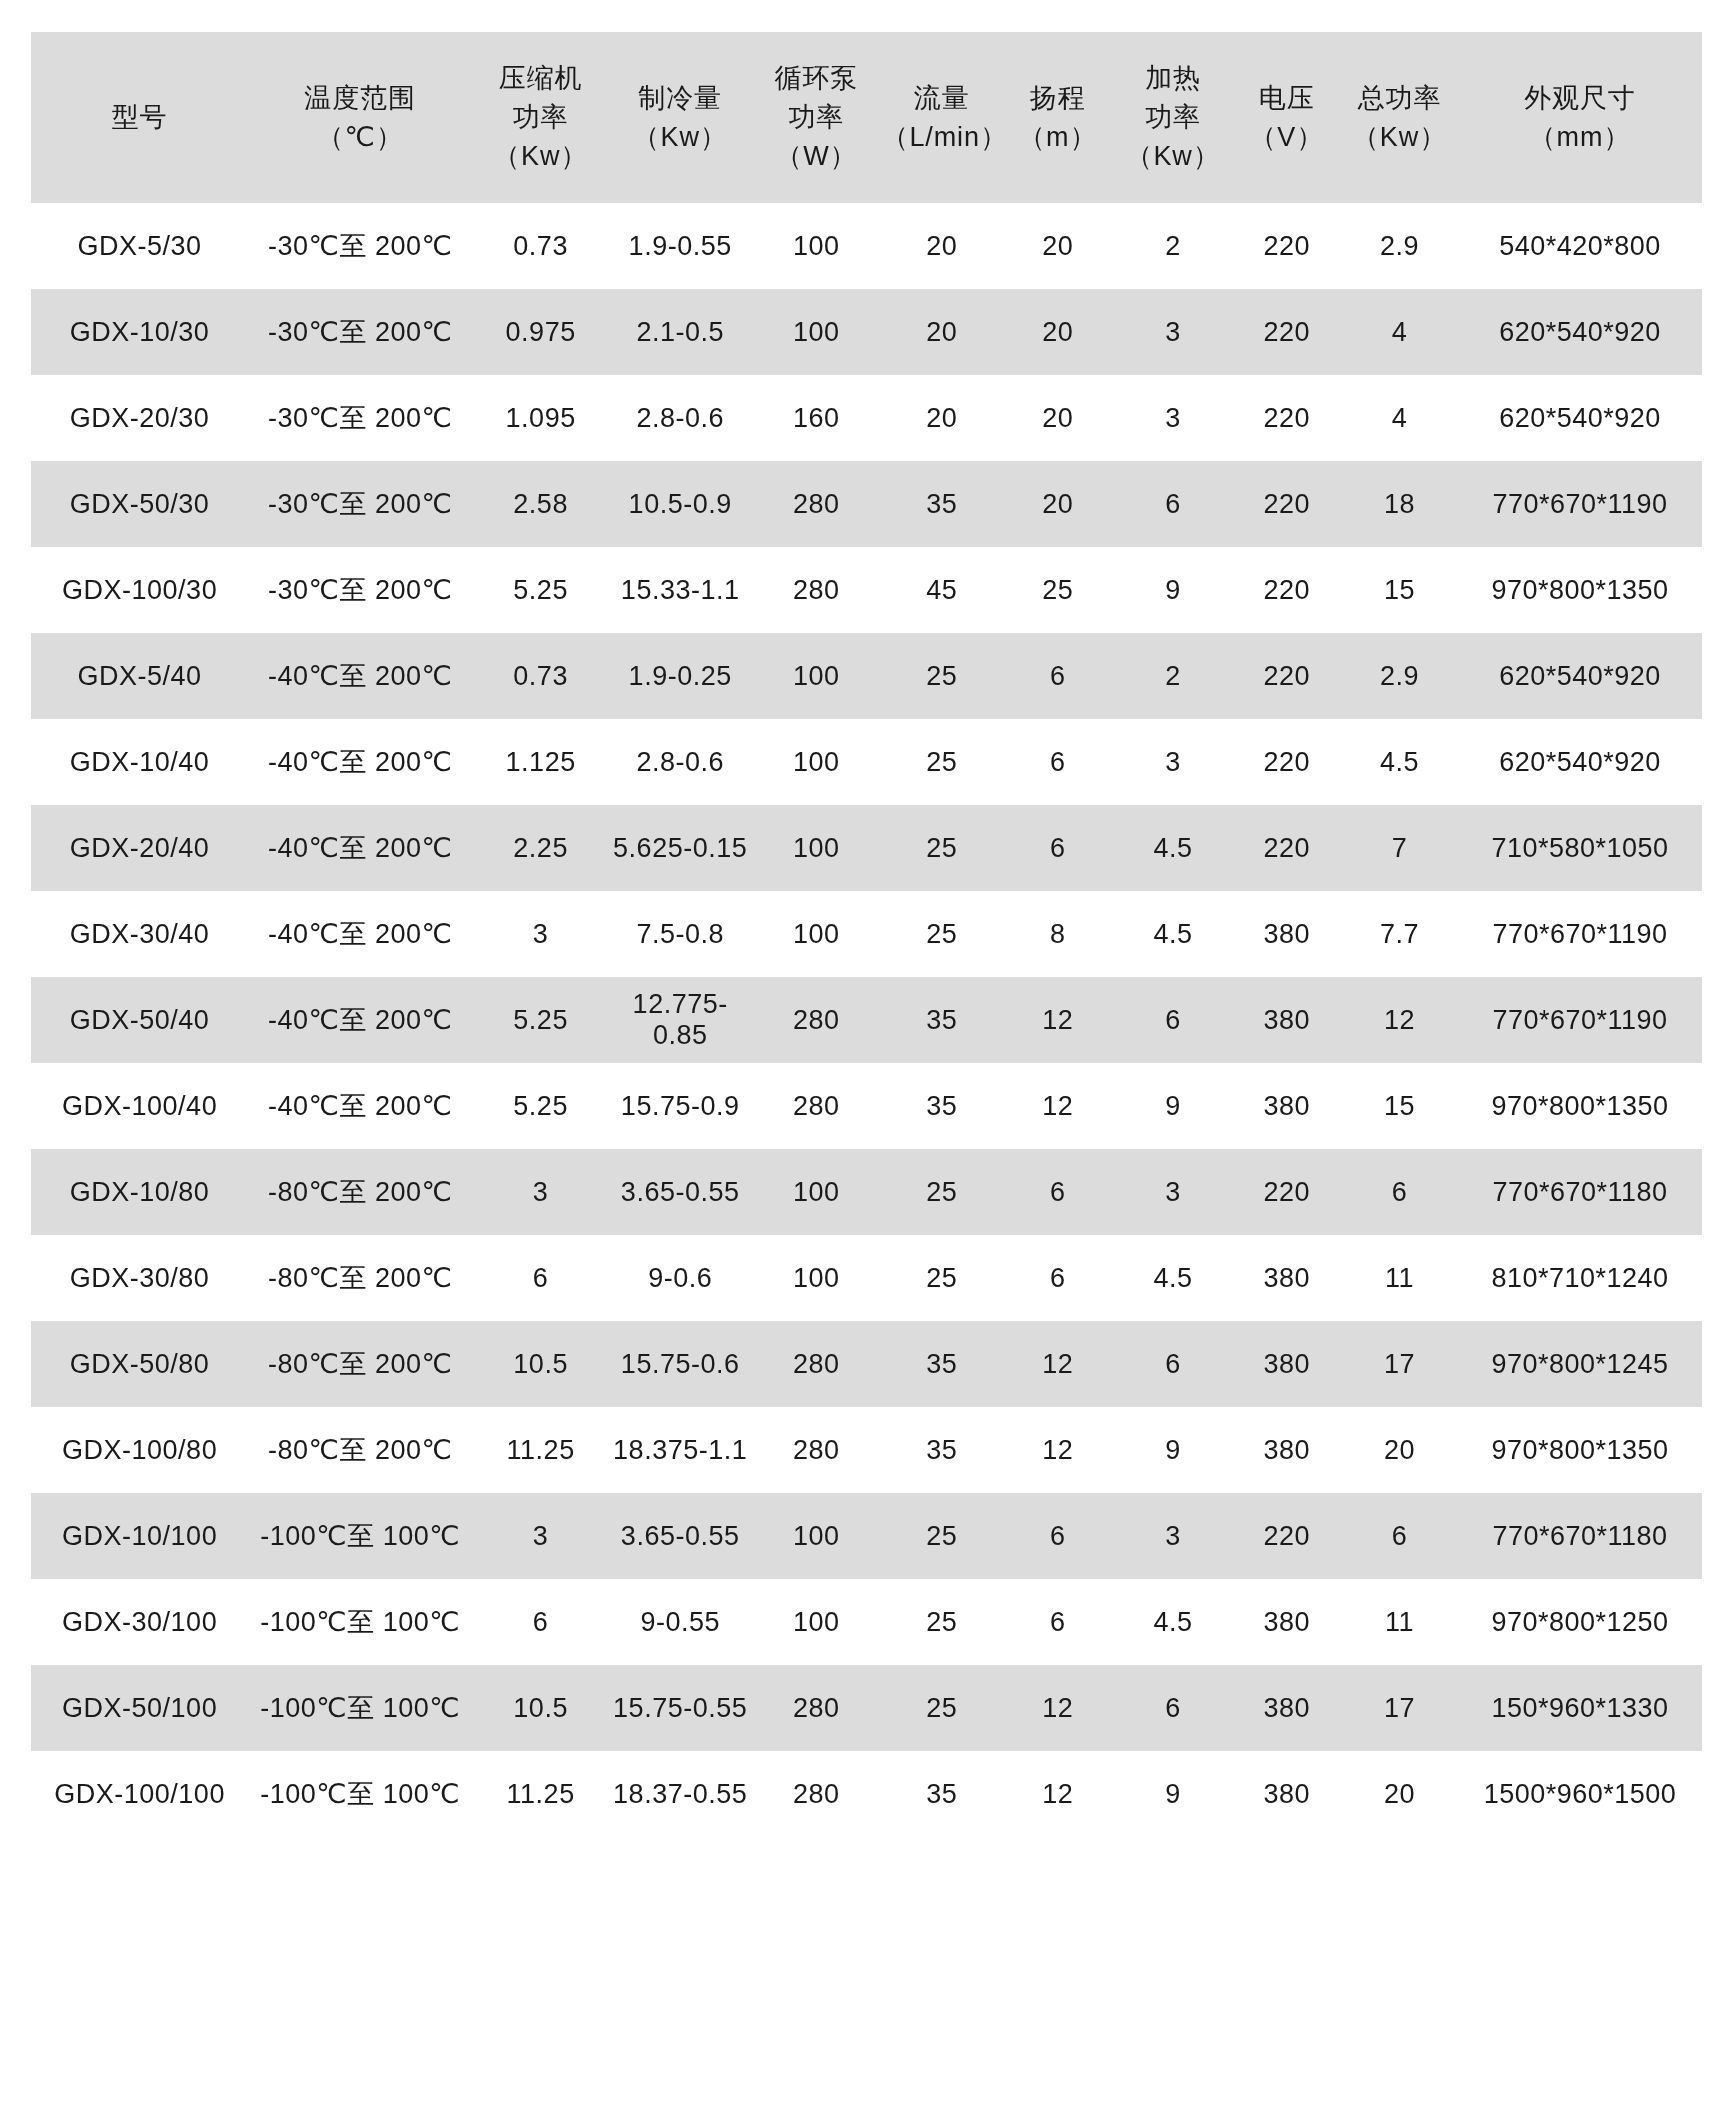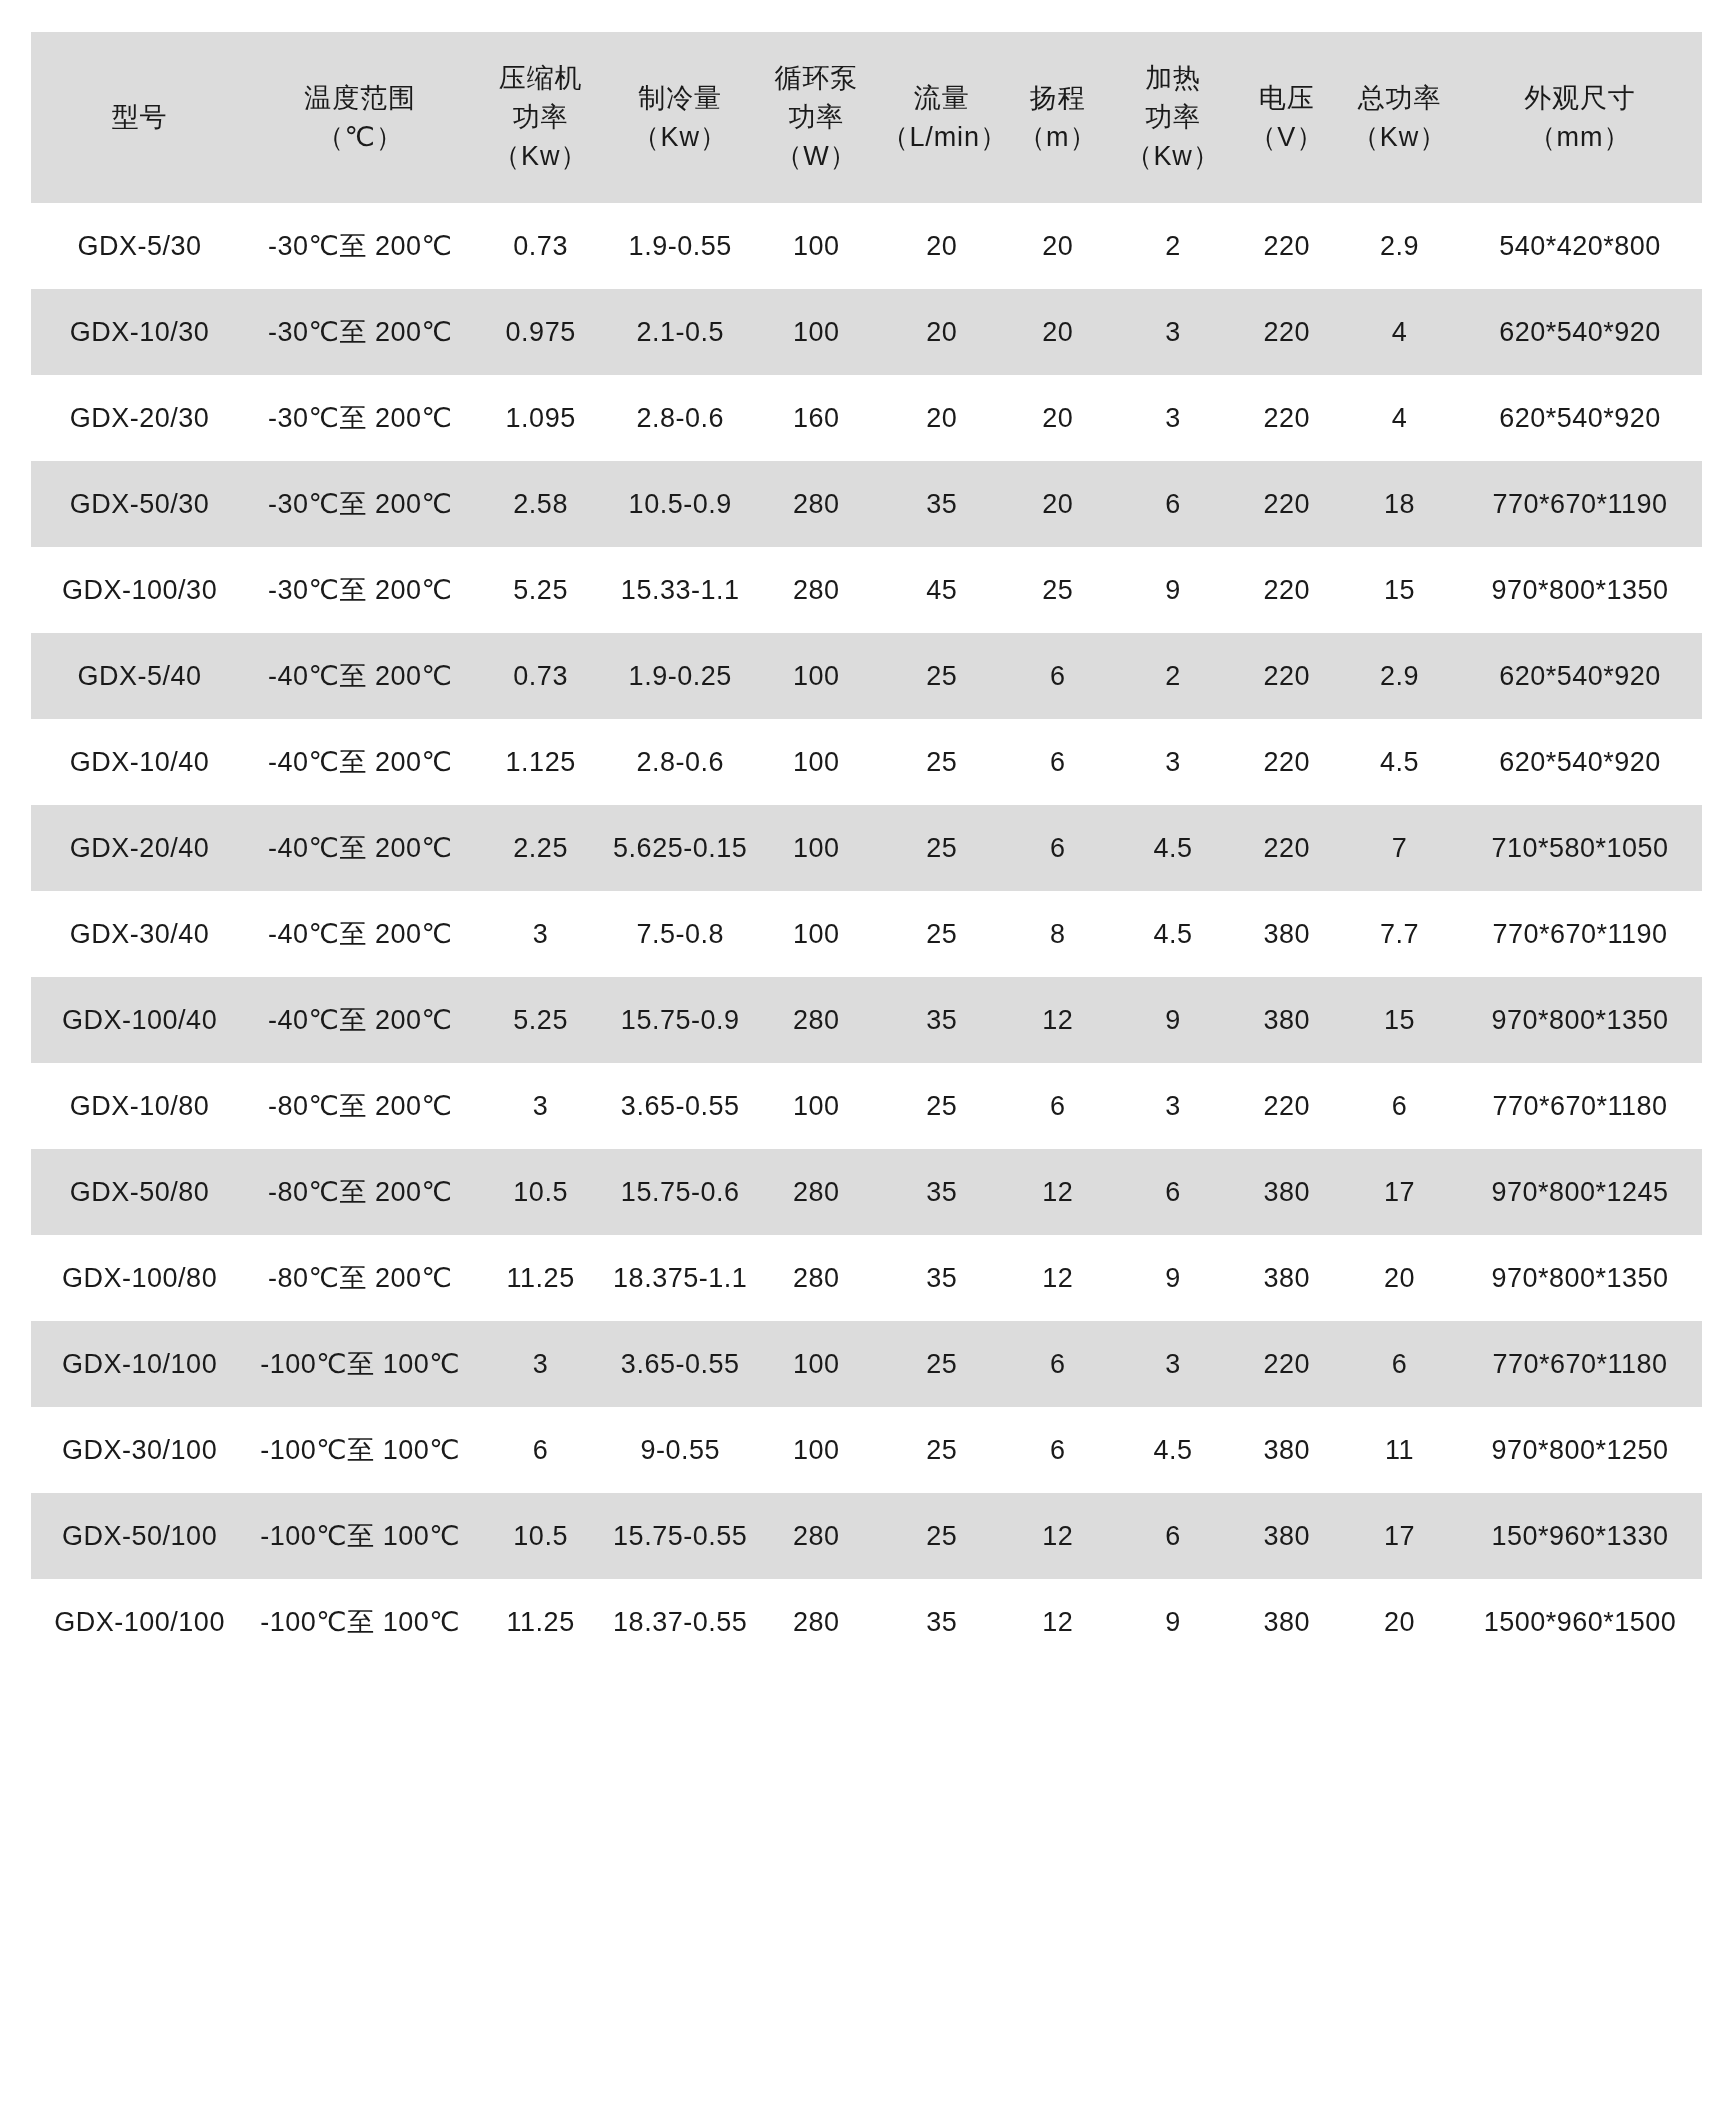--- a/index.html
+++ b/index.html
@@ -224,20 +224,33 @@
           <td>7.5-0.8</td>
           <td>100</td>
           <td>25</td>
           <td>8</td>
           <td>4.5</td>
           <td>380</td>
           <td>7.7</td>
           <td>770*670*1190</td>
         </tr>
         <tr>
+          <td>GDX-50/40</td>
+          <td>-40℃至 200℃</td>
+          <td>5.25</td>
+          <td>12.775-0.85</td>
+          <td>280</td>
+          <td>35</td>
+          <td>12</td>
+          <td>6</td>
+          <td>380</td>
+          <td>12</td>
+          <td>770*670*1190</td>
+        </tr>
+        <tr>
           <td>GDX-100/40</td>
           <td>-40℃至 200℃</td>
           <td>5.25</td>
           <td>15.75-0.9</td>
           <td>280</td>
           <td>35</td>
           <td>12</td>
           <td>9</td>
           <td>380</td>
           <td>15</td>
@@ -248,20 +261,33 @@
           <td>-80℃至 200℃</td>
           <td>3</td>
           <td>3.65-0.55</td>
           <td>100</td>
           <td>25</td>
           <td>6</td>
           <td>3</td>
           <td>220</td>
           <td>6</td>
           <td>770*670*1180</td>
+        </tr>
+        <tr>
+          <td>GDX-30/80</td>
+          <td>-80℃至 200℃</td>
+          <td>6</td>
+          <td>9-0.6</td>
+          <td>100</td>
+          <td>25</td>
+          <td>6</td>
+          <td>4.5</td>
+          <td>380</td>
+          <td>11</td>
+          <td>810*710*1240</td>
         </tr>
         <tr>
           <td>GDX-50/80</td>
           <td>-80℃至 200℃</td>
           <td>10.5</td>
           <td>15.75-0.6</td>
           <td>280</td>
           <td>35</td>
           <td>12</td>
           <td>6</td>

